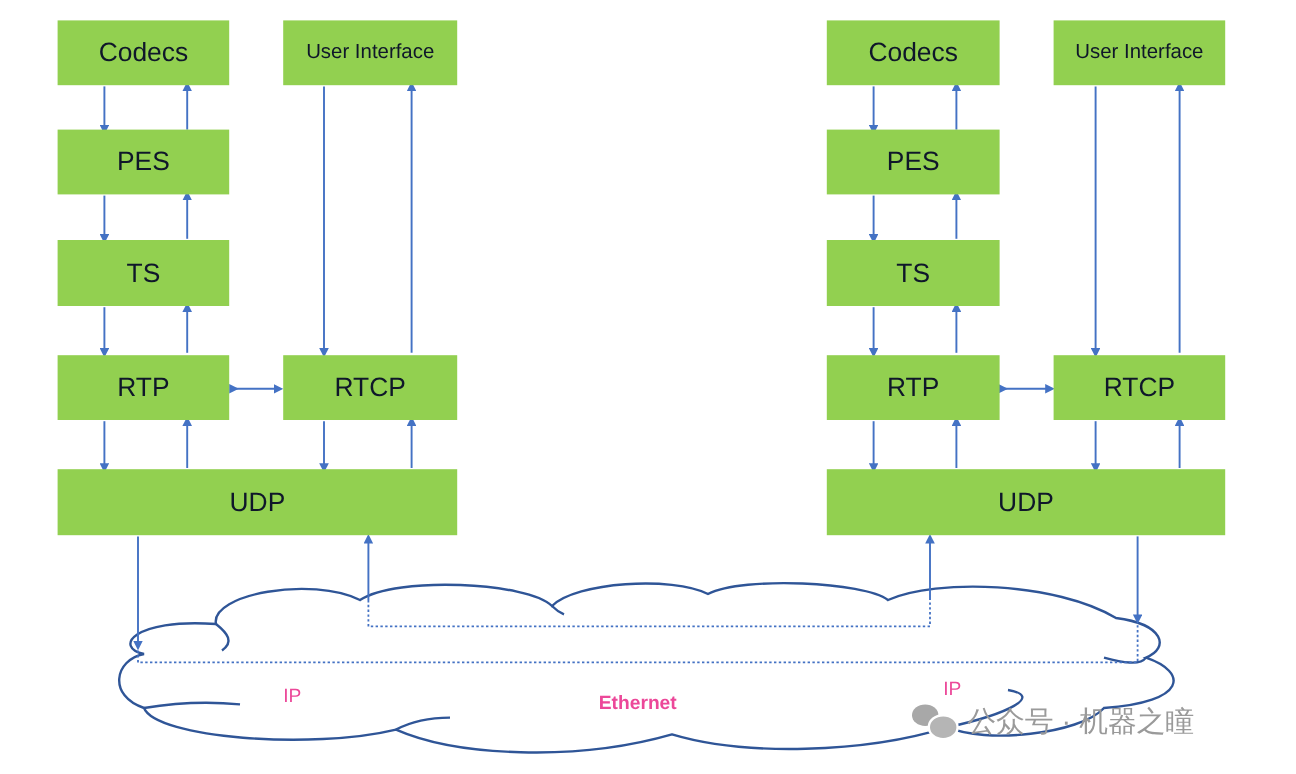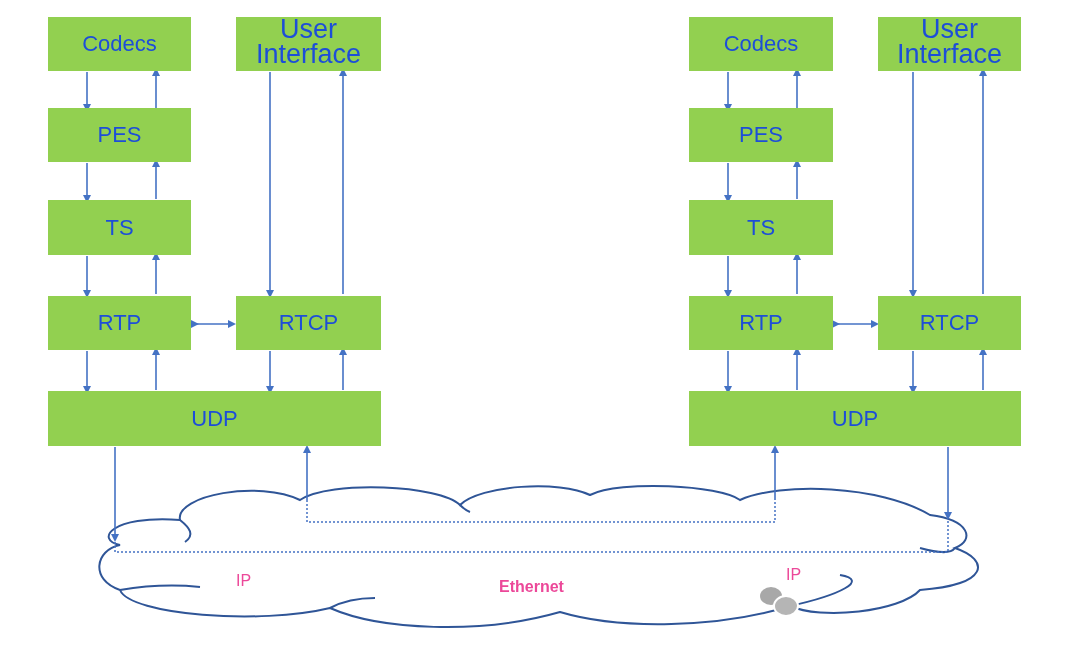--- a/index.html
+++ b/index.html
@@ -1,22 +1,22 @@
 <!DOCTYPE html>
 <html><head>
 <meta charset="utf-8">
 <style>
   html, body { margin: 0; padding: 0; background: #ffffff; }
   body { width: 1080px; height: 645px; position: relative; overflow: hidden;
          font-family: "Liberation Sans", "DejaVu Sans", sans-serif; }
   svg { position: absolute; left: 0; top: 0; }
-  .box { position: absolute; background: #92d050; color: #1d4ed8;
+  .box { position: absolute; background: #92d050; color: #0f172a;
          display: flex; align-items: center; justify-content: center;
          text-align: center; font-size: 22px; line-height: 26px; }
-  .box.ui { font-size: 27px; line-height: 25px; padding-bottom: 4px; box-sizing: border-box; }
+  .box.ui { font-size: 17px; line-height: 25px; padding-bottom: 4px; box-sizing: border-box; }
   .lbl { position: absolute; color: #ec4899; font-size: 16px; }
   .wm { position: absolute; left: 760px; top: 585px; display: flex; align-items: center;
         color: #9a9a9a; font-size: 24px; }
   .wm .logo { width: 38px; height: 32px; position: relative; margin-right: 8px; }
   .wm .b1 { position: absolute; left: 0; top: 2px; width: 22px; height: 18px; background: #a8a8a8; border-radius: 50%; }
   .wm .b2 { position: absolute; left: 13px; top: 10px; width: 22px; height: 18px; background: #b5b5b5; border-radius: 50%; border: 2px solid #fff; }
 </style>
 </head>
 <body>
 
@@ -102,13 +102,14 @@
 
 <div class="lbl" style="left:236px;top:572px;">IP</div>
 <div class="lbl" style="left:499px;top:578px;font-weight:bold;">Ethernet</div>
 <div class="lbl" style="left:786px;top:566px;">IP</div>
 
 <div class="wm">
   <span class="logo">
       <span class="b1"></span>
       <span class="b2"></span>
     </span>
+  <span>公众号 · 机器之瞳</span>
 </div>
 
 </body></html>

